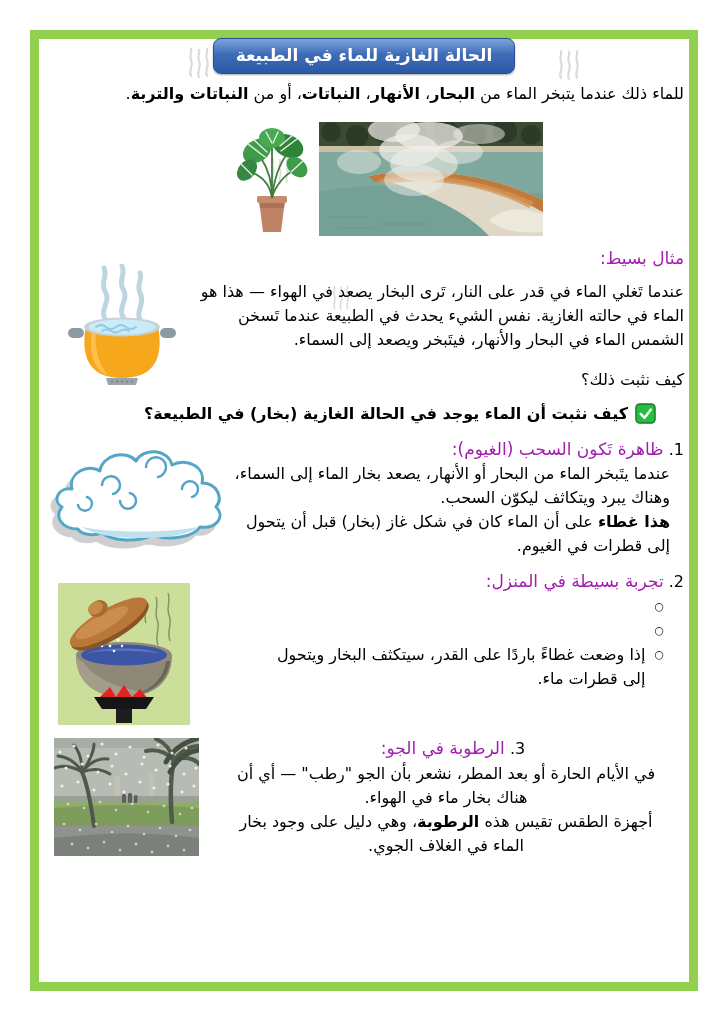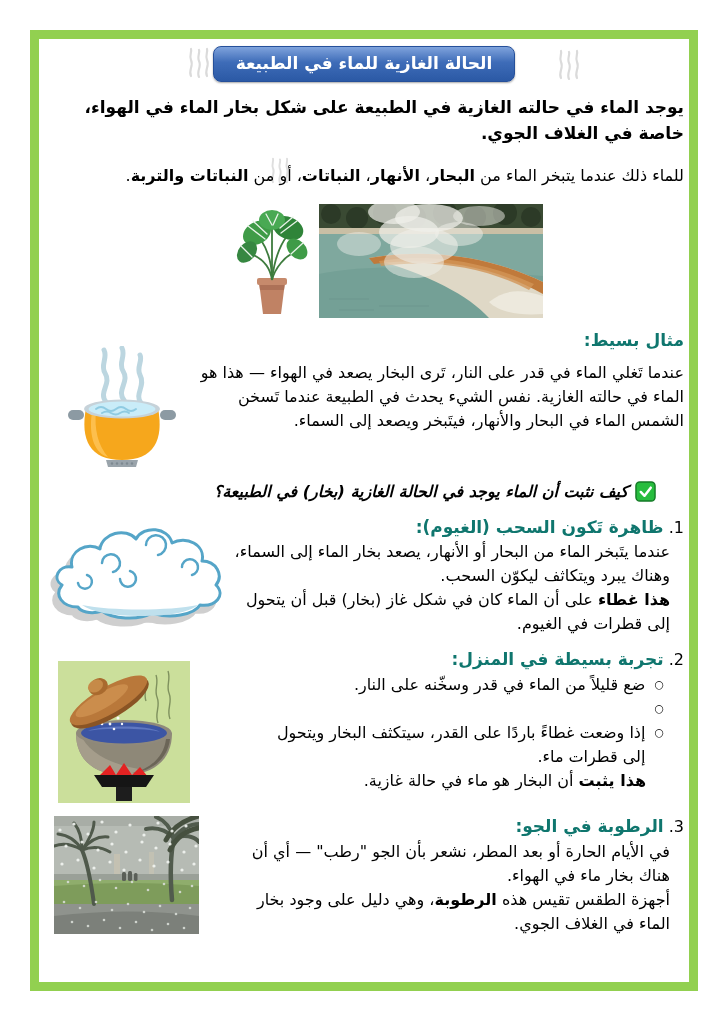--- a/index.html
+++ b/index.html
@@ -1,42 +1,42 @@
 <!DOCTYPE html>
 <html lang="ar"><head>
 <meta charset="utf-8">
 <style>
   html,body{margin:0;padding:0;}
   body{width:724px;height:1024px;background:#ffffff;font-family:"DejaVu Sans",sans-serif;}
   .page{position:relative;width:724px;height:1024px;background:#fff;overflow:hidden;}
   .frame{position:absolute;left:30px;top:30px;width:668px;height:961px;border:9px solid #92D050;box-sizing:border-box;}
   .watermark{position:absolute;opacity:.8;}
-  .content{position:absolute;left:44px;top:44px;width:640px;direction:rtl;text-align:right;color:#000;font-size:16px;line-height:1.5;}
+  .content{position:absolute;left:44px;top:36px;width:640px;direction:rtl;text-align:right;color:#000;font-size:16px;line-height:1.5;}
   .title-row{text-align:center;height:44px;}
   .title-pill{display:inline-block;margin-top:2px;padding:4px 22px;border-radius:8px;
     background:linear-gradient(180deg,#7FA3DC 0%,#3E6CB8 45%,#2B59A5 100%);
     border:1px solid #26509A;color:#fff;font-weight:bold;font-size:17px;box-shadow:0 1px 2px rgba(0,0,0,.35);}
   .lead{margin-top:6px;font-weight:bold;font-size:17px;line-height:1.55;}
   .line2{margin-top:2px;}
   .b{font-weight:bold;}
   .photo-row{margin-top:6px;direction:ltr;display:flex;justify-content:center;align-items:flex-end;gap:8px;position:relative;left:24px;}
   .example-row{margin-top:10px;display:flex;justify-content:space-between;align-items:flex-start;}
   .example-text{width:492px;}
-  .blue-head{color:#0f766e;font-weight:bold;font-size:17px;}
+  .blue-head{color:#a21caf;font-weight:normal;font-size:17px;}
   .example-body{margin-top:8px;}
   .followup{margin-top:16px;}
   .pot1{margin-top:18px;margin-left:18px;flex:none;}
-  .question-row{margin-top:10px;display:flex;align-items:center;gap:7px;padding-right:28px;font-weight:bold;font-style:italic;}
+  .question-row{margin-top:10px;display:flex;align-items:center;gap:7px;padding-right:28px;font-weight:bold;}
   .section{margin-top:11px;display:flex;justify-content:space-between;align-items:flex-start;}
   .section-heading{white-space:nowrap;}
   .num{font-weight:normal;}
   .section-body{padding-right:14px;}
   .s1-text{width:452px;}
   .s2-text{width:430px;text-align:right;}
-  .s3-text{width:462px;}
+  .s3-text{width:462px;text-align:center;}
   .bullet-line{display:flex;align-items:flex-start;padding-right:20px;}
   .bullet-marker{font-size:11px;line-height:24px;margin-left:9px;flex:none;}
   .conclusion{padding-right:38px;}
   .media{flex:none;}
   .m-cloud{margin-top:4px;margin-left:6px;}
   .m-pot2{margin-top:14px;margin-left:14px;}
   .m-rain{margin-top:2px;margin-left:10px;}
 </style>
 </head>
 <body>
@@ -72,21 +72,20 @@
       <path d="M21 30 C18 24 24 20 21 14 C19 10 22 6 21 3"></path>
     </g>
   </svg>
 
   <div class="content">
 
     <div class="title-row">
       <span class="title-pill">الحالة الغازية للماء في الطبيعة</span>
     </div>
 
-    <p class="lead">يوجد الماء في حالته الغازية في الطبيعة على شكل بخار الماء في الهواء، خاصة في الغلاف الجوي.</p>
 
     <p class="line2"><span>للماء ذلك عندما يتبخر الماء من </span><span class="b">البحار</span><span>، </span><span class="b">الأنهار</span><span>، </span><span class="b">النباتات</span><span>، أو من </span><span class="b">النباتات والتربة</span><span>.</span></p>
 
     <div class="photo-row">
 
       <svg width="78" height="112" viewBox="0 0 78 112">
         <path d="M26 76 L52 76 L48 108 L30 108 Z" fill="#C08264"></path>
         <path d="M26 76 L52 76 L51 84 L27 84 Z" fill="#AD7157"></path>
         <rect x="24" y="72" width="30" height="7" rx="2" fill="#C68A6C"></rect>
         <g stroke="#3E7C3E" stroke-width="1.8" fill="none">
@@ -148,20 +147,21 @@
             <path d="M60 102 h50"></path>
             <path d="M20 106 h35"></path>
         </g>
       </svg>
     </div>
 
     <div class="example-row">
       <div class="example-text">
         <div class="blue-head">مثال بسيط:</div>
         <div class="example-body">عندما تَغلي الماء في قدر على النار، تَرى البخار يصعد في الهواء — هذا هو الماء في حالته الغازية. نفس الشيء يحدث في الطبيعة عندما تَسخن الشمس الماء في البحار والأنهار، فيتَبخر ويصعد إلى السماء.</div>
+        <div class="followup">كيف نثبت ذلك؟</div>
       </div>
 
       <svg class="pot1" width="120" height="124" viewBox="0 0 120 124">
         <g stroke="#B5D2DD" stroke-width="5" fill="none" stroke-linecap="round" opacity=".9">
           <path d="M44 56 C36 46 50 38 43 27 C38 19 46 12 42 4"></path>
           <path d="M62 54 C54 44 68 36 61 25 C56 17 64 10 60 2"></path>
           <path d="M79 57 C72 48 84 40 78 29 C74 21 81 15 78 9"></path>
         </g>
         <rect x="6" y="64" width="16" height="10" rx="5" fill="#8C9AA3"></rect>
         <rect x="98" y="64" width="16" height="10" rx="5" fill="#8C9AA3"></rect>
@@ -211,31 +211,27 @@
           <path d="M70 60 a8 8 0 1 0 10 -8"></path>
         </g>
       </svg>
     </div>
 
     <div class="section">
       <div class="s2-text">
         <div class="section-heading"><span class="num">2.</span> <span class="blue-head">تجربة بسيطة في المنزل:</span></div>
         <div class="bullet-line">
           <span class="bullet-marker">○</span>
-          <span>ضع قليلاً من الماء في قدر وسخّنه على النار.</span>
         </div>
         <div class="bullet-line">
           <span class="bullet-marker">○</span>
         </div>
         <div class="bullet-line">
           <span class="bullet-marker">○</span>
           <span>إذا وضعت غطاءً باردًا على القدر، سيتكثف البخار ويتحول إلى قطرات ماء.</span>
-        </div>
-        <div class="conclusion">
-          <span class="b">هذا يثبت</span><span> أن البخار هو ماء في حالة غازية.</span>
         </div>
       </div>
       <svg class="media m-pot2" width="132" height="142" viewBox="0 0 132 142">
         <rect width="132" height="142" fill="#CBDF9B"></rect>
         <g stroke="#66784A" stroke-width="1.4" fill="none" opacity=".75">
           <path d="M100 62 C96 52 103 46 99 36 C96 29 101 22 98 14"></path>
           <path d="M112 58 C108 48 115 42 111 32 C108 25 113 18 110 10"></path>
           <path d="M88 40 C85 32 90 26 87 18"></path>
         </g>
         <path d="M18 72 C18 100 38 114 66 114 C94 114 114 100 114 72 Z" fill="#8E8878"></path>

